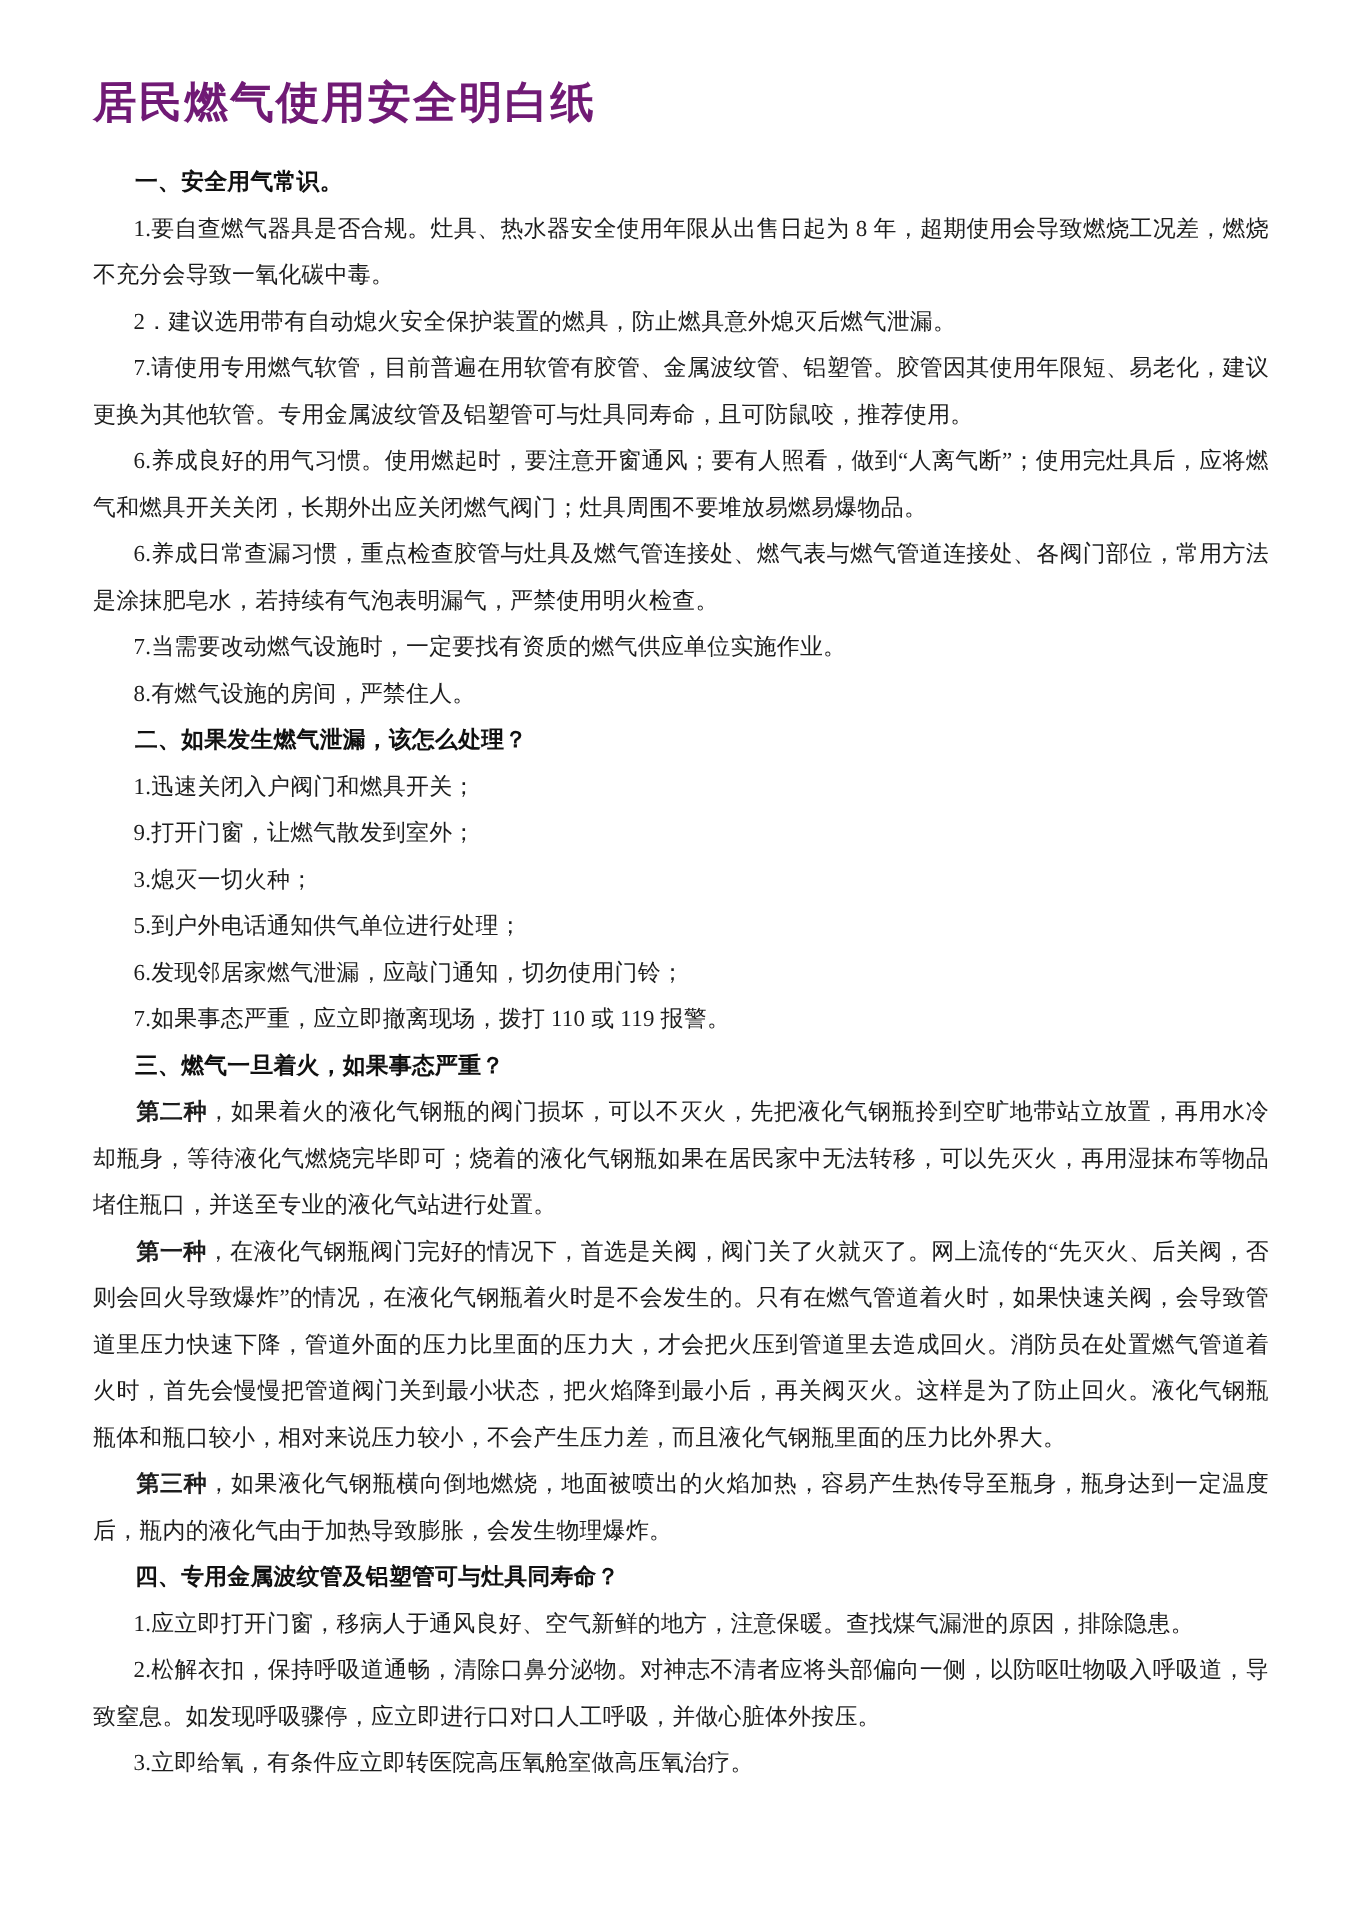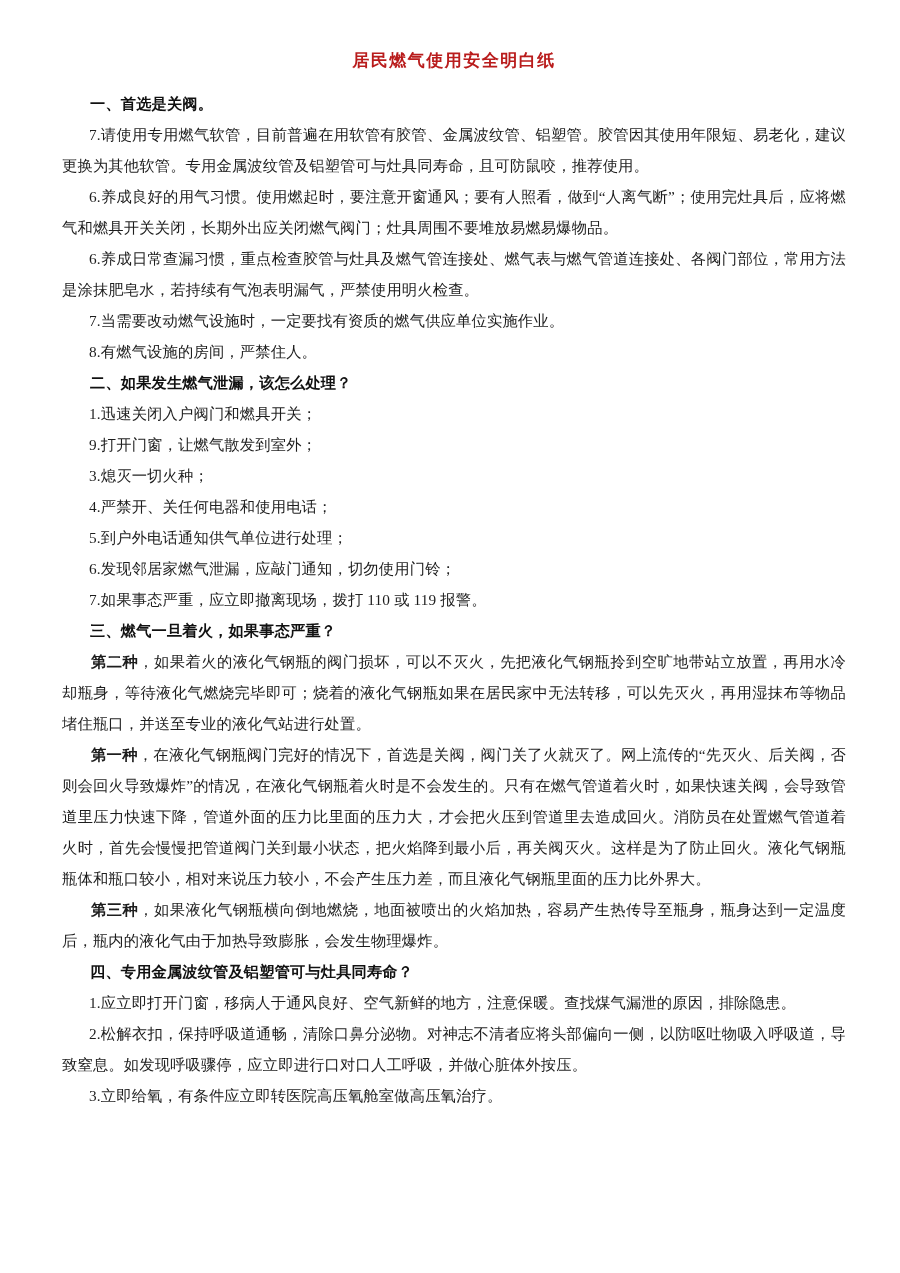--- a/index.html
+++ b/index.html
@@ -23,26 +23,26 @@
   }
   .content {
     position: absolute;
     left: 62px;
     top: 48px;
     width: 784px;
   }
   .doc-title {
     font-family: "Liberation Serif", "DejaVu Serif", serif;
     font-weight: bold;
-    font-size: 17px;
+    font-size: 29px;
     letter-spacing: 1.5px;
-    text-align: center;
+    text-align: left;
     margin: 0 0 14px 0;
     line-height: 1.5;
-    color: #b91c1c;
+    color: #701a75;
   }
   .section-heading {
     font-family: "Liberation Sans", "DejaVu Sans", sans-serif;
     font-weight: bold;
     font-size: 15.2px;
     line-height: 31px;
     margin: 0;
     text-indent: 28px;
     color: #111111;
     letter-spacing: 0.2px;
@@ -66,34 +66,35 @@
 </style>
 </head>
 <body>
 
 <div class="page">
   <div class="content">
 
     <h1 class="doc-title">居民燃气使用安全明白纸</h1>
 
     <div>
-      <p class="section-heading">一、首选是关阀。</p>
+      <p class="section-heading">一、安全用气常识。</p>
+      <p class="para item">1.要自查燃气器具是否合规。灶具、热水器安全使用年限从出售日起为 8 年，超期使用会导致燃烧工况差，燃烧不充分会导致一氧化碳中毒。</p>
+      <p class="para item">2．建议选用带有自动熄火安全保护装置的燃具，防止燃具意外熄灭后燃气泄漏。</p>
       <p class="para item">7.请使用专用燃气软管，目前普遍在用软管有胶管、金属波纹管、铝塑管。胶管因其使用年限短、易老化，建议更换为其他软管。专用金属波纹管及铝塑管可与灶具同寿命，且可防鼠咬，推荐使用。</p>
       <p class="para item">6.养成良好的用气习惯。使用燃起时，要注意开窗通风；要有人照看，做到“人离气断”；使用完灶具后，应将燃气和燃具开关关闭，长期外出应关闭燃气阀门；灶具周围不要堆放易燃易爆物品。</p>
       <p class="para item">6.养成日常查漏习惯，重点检查胶管与灶具及燃气管连接处、燃气表与燃气管道连接处、各阀门部位，常用方法是涂抹肥皂水，若持续有气泡表明漏气，严禁使用明火检查。</p>
       <p class="para item">7.当需要改动燃气设施时，一定要找有资质的燃气供应单位实施作业。</p>
       <p class="para item">8.有燃气设施的房间，严禁住人。</p>
     </div>
 
     <div>
       <p class="section-heading">二、如果发生燃气泄漏，该怎么处理？</p>
       <p class="para item">1.迅速关闭入户阀门和燃具开关；</p>
       <p class="para item">9.打开门窗，让燃气散发到室外；</p>
       <p class="para item">3.熄灭一切火种；</p>
-      <p class="para item">4.严禁开、关任何电器和使用电话；</p>
       <p class="para item">5.到户外电话通知供气单位进行处理；</p>
       <p class="para item">6.发现邻居家燃气泄漏，应敲门通知，切勿使用门铃；</p>
       <p class="para item">7.如果事态严重，应立即撤离现场，拨打 110 或 119 报警。</p>
     </div>
 
     <div>
       <p class="section-heading">三、燃气一旦着火，如果事态严重？</p>
       <p class="para"><span class="lead">第二种</span><span>，如果着火的液化气钢瓶的阀门损坏，可以不灭火，先把液化气钢瓶拎到空旷地带站立放置，再用水冷却瓶身，等待液化气燃烧完毕即可；烧着的液化气钢瓶如果在居民家中无法转移，可以先灭火，再用湿抹布等物品堵住瓶口，并送至专业的液化气站进行处置。</span></p>
       <p class="para"><span class="lead">第一种</span><span>，在液化气钢瓶阀门完好的情况下，首选是关阀，阀门关了火就灭了。网上流传的“先灭火、后关阀，否则会回火导致爆炸”的情况，在液化气钢瓶着火时是不会发生的。只有在燃气管道着火时，如果快速关阀，会导致管道里压力快速下降，管道外面的压力比里面的压力大，才会把火压到管道里去造成回火。消防员在处置燃气管道着火时，首先会慢慢把管道阀门关到最小状态，把火焰降到最小后，再关阀灭火。这样是为了防止回火。液化气钢瓶瓶体和瓶口较小，相对来说压力较小，不会产生压力差，而且液化气钢瓶里面的压力比外界大。</span></p>
       <p class="para"><span class="lead">第三种</span><span>，如果液化气钢瓶横向倒地燃烧，地面被喷出的火焰加热，容易产生热传导至瓶身，瓶身达到一定温度后，瓶内的液化气由于加热导致膨胀，会发生物理爆炸。</span></p>

